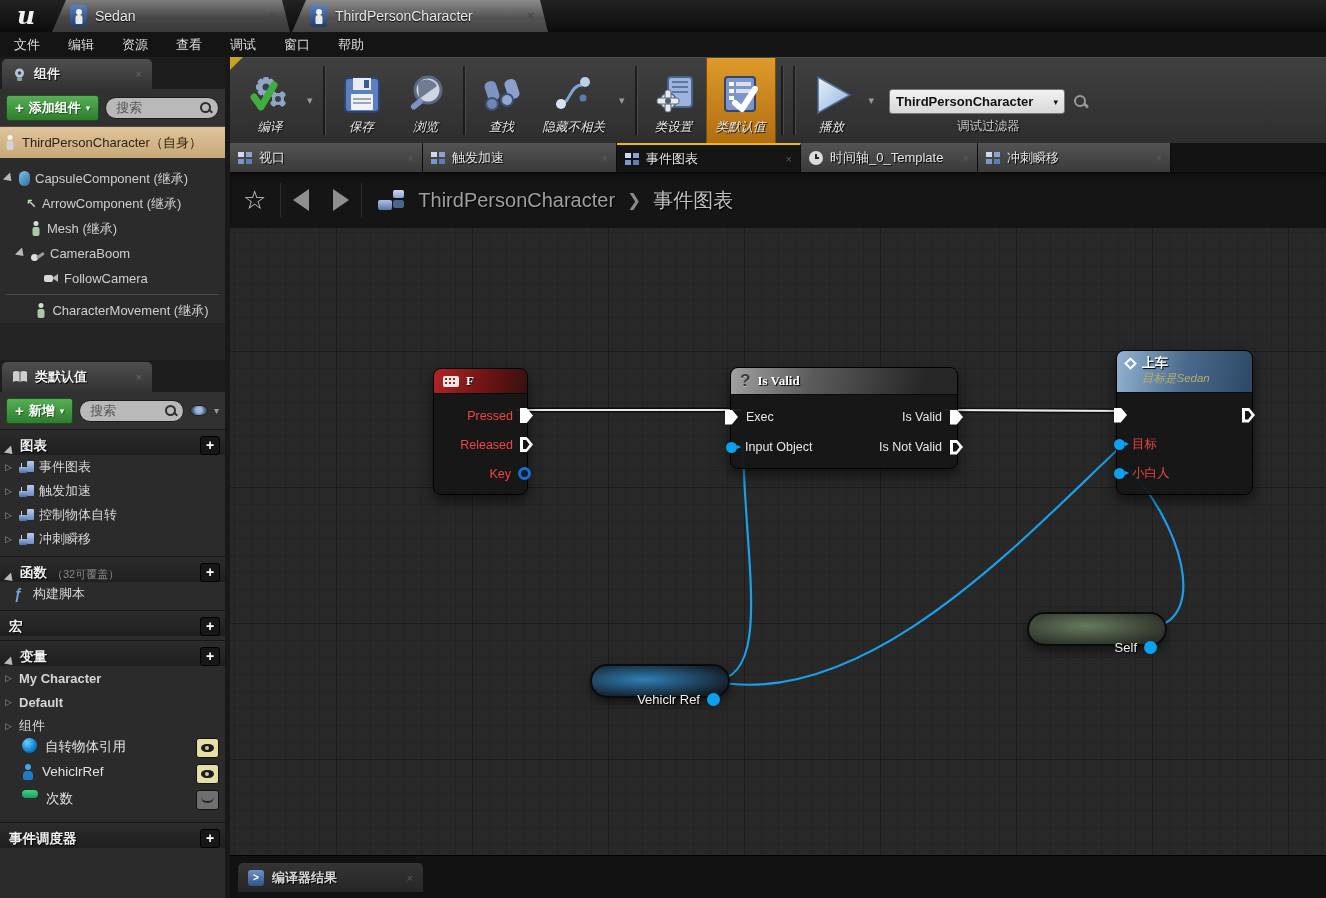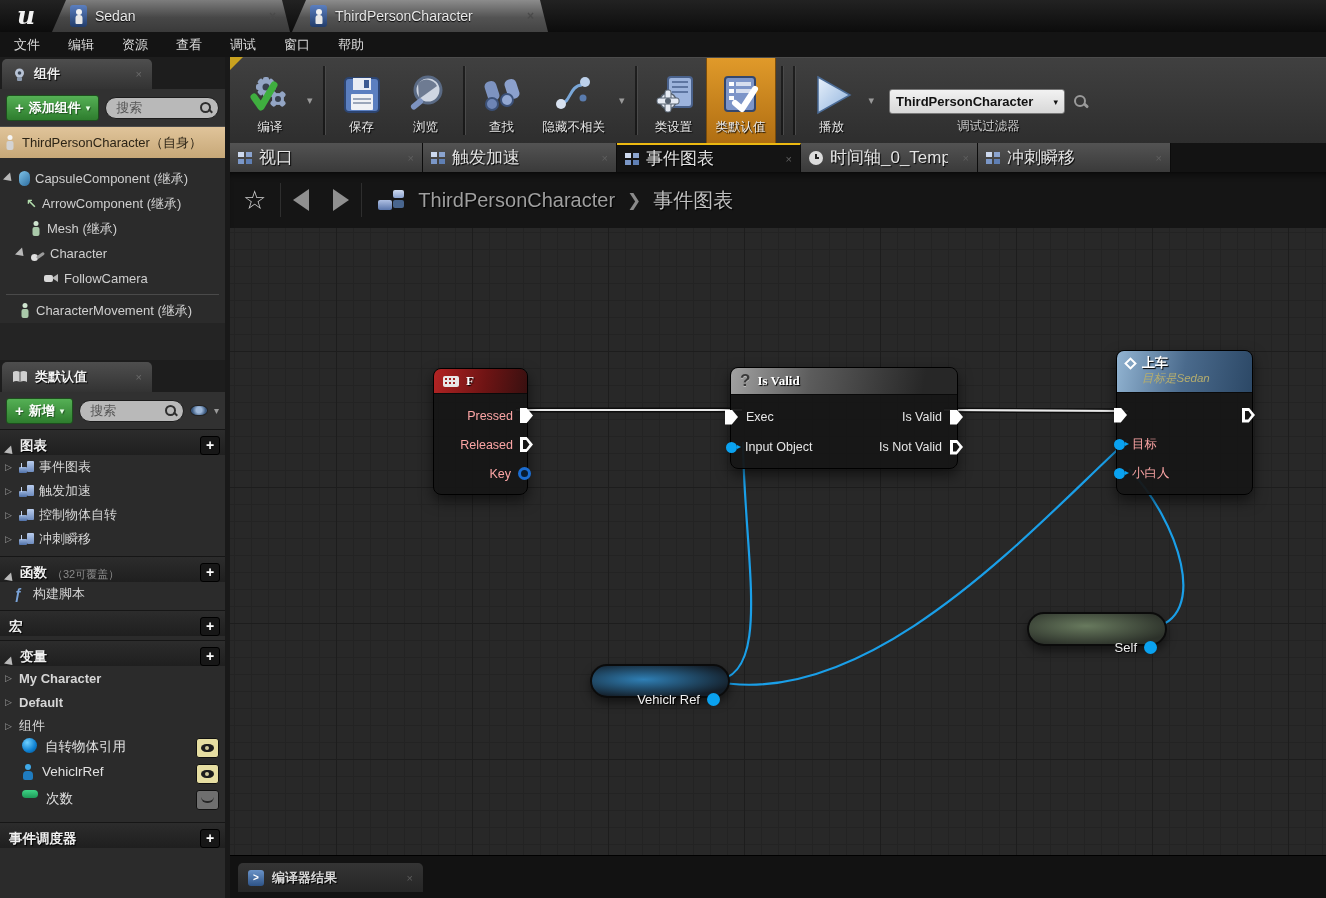--- a/index.html
+++ b/index.html
@@ -75,38 +75,38 @@
   .eyeglyph{width:13px;height:8px;border-radius:50% / 60%;background:#1c1c1c;position:relative;}
   .eyeglyph::after{content:"";position:absolute;left:4px;top:2px;width:4px;height:4px;border-radius:50%;background:#cfc89a;}
   .eyeclosed{width:13px;height:6px;border-bottom:2px solid #262626;border-radius:0 0 10px 10px;}
   .eyeview{width:18px;height:11px;border-radius:50%/60%;background:radial-gradient(circle at 50% 45%,#9db7d8 30%,#3c5a80 70%);border:1px solid #222;}
   
   #vsplit{left:225px;top:57px;width:5px;height:841px;background:#191919;}
   
   #toolbar{left:230px;top:57px;width:1096px;height:86px;background:linear-gradient(#404040,#2e2e2e);border-top:1px solid #4c4c4c;display:flex;align-items:stretch;padding-left:8px;}
   #tb-corner{left:230px;top:57px;width:0;height:0;border-top:13px solid #c9a21f;border-right:13px solid transparent;}
   .tbtn{display:flex;flex-direction:column;align-items:center;justify-content:flex-end;padding:5px 9px 7px;}
-  .tbtn .tlab{color:#e8e8e8;font-size:12.5px;text-shadow:1px 1px 1px #000;white-space:nowrap;}
+  .tbtn .tlab{color:#e8e8e8;font-size:12.5px;text-shadow:1px 1px 1px #000;white-space:nowrap;font-style:italic;}
   .tbtn.orange{background:linear-gradient(#e09a2a,#b06e12);border-left:1px solid #7a4d0c;border-right:1px solid #7a4d0c;}
   .ticon{width:46px;height:46px;margin-bottom:1px;display:flex;align-items:center;justify-content:center;}
   .tsep{width:2px;margin:8px 5px;background:linear-gradient(#1f1f1f,#181818);box-shadow:1px 0 0 #4a4a4a;}
   .tcaret{align-self:center;color:#9a9a9a;font-size:11px;padding:0 5px;}
   #dbg{display:flex;flex-direction:column;align-items:center;justify-content:flex-end;padding:6px 4px 8px;margin-left:6px;}
   #dbgrow{display:flex;align-items:center;gap:8px;}
   #combobox{width:176px;height:25px;background:linear-gradient(#f2f2f2,#d8d8d8);border:1px solid #777;border-radius:3px;display:flex;align-items:center;padding:0 6px;gap:4px;}
   #combobox span{color:#111;font-size:13px;font-weight:bold;white-space:nowrap;}
   #combobox .cv{color:#111;font-size:9px;margin-left:auto;}
   .magbig{width:15px;height:15px;position:relative;}
   .magbig::before{content:"";position:absolute;left:1px;top:1px;width:8px;height:8px;border:2.5px solid #9a9a9a;border-radius:50%;}
   .magbig::after{content:"";position:absolute;left:10px;top:10px;width:6px;height:3px;background:#9a9a9a;transform:rotate(45deg);border-radius:2px;}
   #dbglabel{color:#cfcfcf;font-size:12.5px;margin-top:4px;text-shadow:1px 1px 1px #000;}
   
   #doctabs{left:230px;top:143px;width:1096px;height:29px;background:#131313;display:flex;}
   .dtab{height:29px;display:flex;align-items:center;gap:7px;padding:0 8px;border-right:1px solid #0c0c0c;background:linear-gradient(#535353,#3a3a3a);}
-  .dtab .tlabel{color:#e4e4e4;font-size:17px;text-shadow:1px 1px 1px #000;white-space:nowrap;overflow:hidden;}
+  .dtab .tlabel{color:#e4e4e4;font-size:13px;text-shadow:1px 1px 1px #000;white-space:nowrap;overflow:hidden;}
   .dtab .x{color:#5f5f5f;font-size:11px;margin-left:auto;}
   .dtab.active{background:#141414;border-top:2px solid #ecb911;}
   .sqicon{width:14px;height:12px;position:relative;flex:0 0 auto;}
   .sqicon::before{content:"";position:absolute;left:0;top:0;width:6px;height:5px;background:#cdd9ee;box-shadow:8px 0 0 #8ba4cf,0 7px 0 #7b97c7,8px 7px 0 #5f7fb4;}
   .clockicon{width:14px;height:14px;border-radius:50%;background:#dcdcdc;position:relative;flex:0 0 auto;}
   .clockicon::before{content:"";position:absolute;left:6px;top:3px;width:2px;height:5px;background:#222;}
   .clockicon::after{content:"";position:absolute;left:6px;top:6px;width:4px;height:2px;background:#222;}
   
   #crumbbar{left:230px;top:172px;width:1096px;height:56px;background:#151515;display:flex;align-items:center;box-shadow:inset 0 6px 8px -6px #000;}
   #star{color:#d0d0d0;font-size:26px;padding:0 14px 0 13px;}
@@ -122,21 +122,21 @@
   #crumbcur{color:#bfbfbf;font-size:20px;text-shadow:1px 1px 1px #000;}
   
   #graph{left:230px;top:228px;width:1096px;height:627px;background-color:#282828;
     background-image:linear-gradient(#1d1d1d 1px,transparent 1px),linear-gradient(90deg,#1d1d1d 1px,transparent 1px),linear-gradient(#232323 1px,transparent 1px),linear-gradient(90deg,#232323 1px,transparent 1px);
     background-size:136px 136px,136px 136px,17px 17px,17px 17px;background-position:-30px -13px;}
   #wires{position:absolute;left:0;top:0;width:1096px;height:627px;}
   .gnode{position:absolute;background:#161616f2;border:1px solid #000;border-radius:8px;box-shadow:0 6px 14px rgba(0,0,0,.55);}
   .nhdr{display:flex;align-items:center;gap:7px;padding:0 9px;border-radius:7px 7px 0 0;border-bottom:1px solid #0a0a0a;}
   .nhdr .ntitle{color:#fff;font-size:13px;font-weight:bold;text-shadow:1px 1px 1px #000;font-family:Liberation Serif, serif;}
   .nbody{padding:7px 0 6px;}
-  .prow{height:29px;display:flex;align-items:center;gap:7px;padding:0 12px;color:#fca5a5;font-size:12.5px;}
+  .prow{height:29px;display:flex;align-items:center;gap:7px;padding:0 12px;color:#ef4444;font-size:12.5px;}
   .execpin{width:13px;height:15px;clip-path:polygon(0 0,52% 0,100% 50%,52% 100%,0 100%);background:#fff;position:relative;flex:0 0 auto;}
   .execpin.hollow::after{content:"";position:absolute;left:2.5px;top:3px;right:3.5px;bottom:3px;clip-path:polygon(0 0,52% 0,100% 50%,52% 100%,0 100%);background:#161616;}
   .datapin{width:11px;height:11px;border-radius:50%;background:#0aa2f0;position:relative;flex:0 0 auto;}
   .datapin::after{content:"";position:absolute;left:11px;top:3px;width:0;height:0;border-top:2.5px solid transparent;border-bottom:2.5px solid transparent;border-left:4px solid #0aa2f0;}
   .keypin{width:13px;height:13px;border-radius:50%;border:3.5px solid #1b6cd0;background:#0a1c30;flex:0 0 auto;}
   
   #node-f{left:203px;top:140px;width:95px;}
   #node-f .nhdr{height:25px;background:linear-gradient(100deg,#b32424,#6e1414 55%,#381010);}
   .kbicon{width:16px;height:11px;background:#e8e8e8;border-radius:2px;position:relative;}
   .kbicon::before{content:"";position:absolute;left:2px;top:2px;width:2px;height:2px;background:#a02020;box-shadow:4px 0 0 #a02020,8px 0 0 #a02020,0 4px 0 #a02020,4px 4px 0 #a02020,8px 4px 0 #a02020;}
@@ -241,28 +241,28 @@
     <span class="arrowicon">↖</span>
     <span>ArrowComponent (继承)</span>
   </div>
   <div class="trow" style="padding-left:30px;">
     <span class="meshicon"></span>
     <span>Mesh (继承)</span>
   </div>
   <div class="trow" style="padding-left:16px;">
     <span class="exp"></span>
     <span class="boomicon"></span>
-    <span>Character</span>
+    <span>CameraBoom</span>
   </div>
   <div class="trow" style="padding-left:44px;">
     <span class="camicon"></span>
     <span>FollowCamera</span>
   </div>
   <div class="treediv"></div>
-  <div class="trow" style="padding-left:19px;">
+  <div class="trow" style="padding-left:19px;justify-content:center;">
     <span class="charmoveicon"></span>
     <span>CharacterMovement (继承)</span>
   </div>
   <div class="darkgap" style="height:37px;"></div>
 
   <div class="ptabstrip">
     <div class="ptab">
       <svg class="sicon" width="16" height="14" viewBox="0 0 16 14">
           <path d="M1 2 Q4 0 8 2 Q12 0 15 2 L15 12 Q12 10 8 12 Q4 10 1 12 Z" fill="#cfcfcf"></path>
           <path d="M8 2 L8 12" stroke="#555" stroke-width="1"></path>

